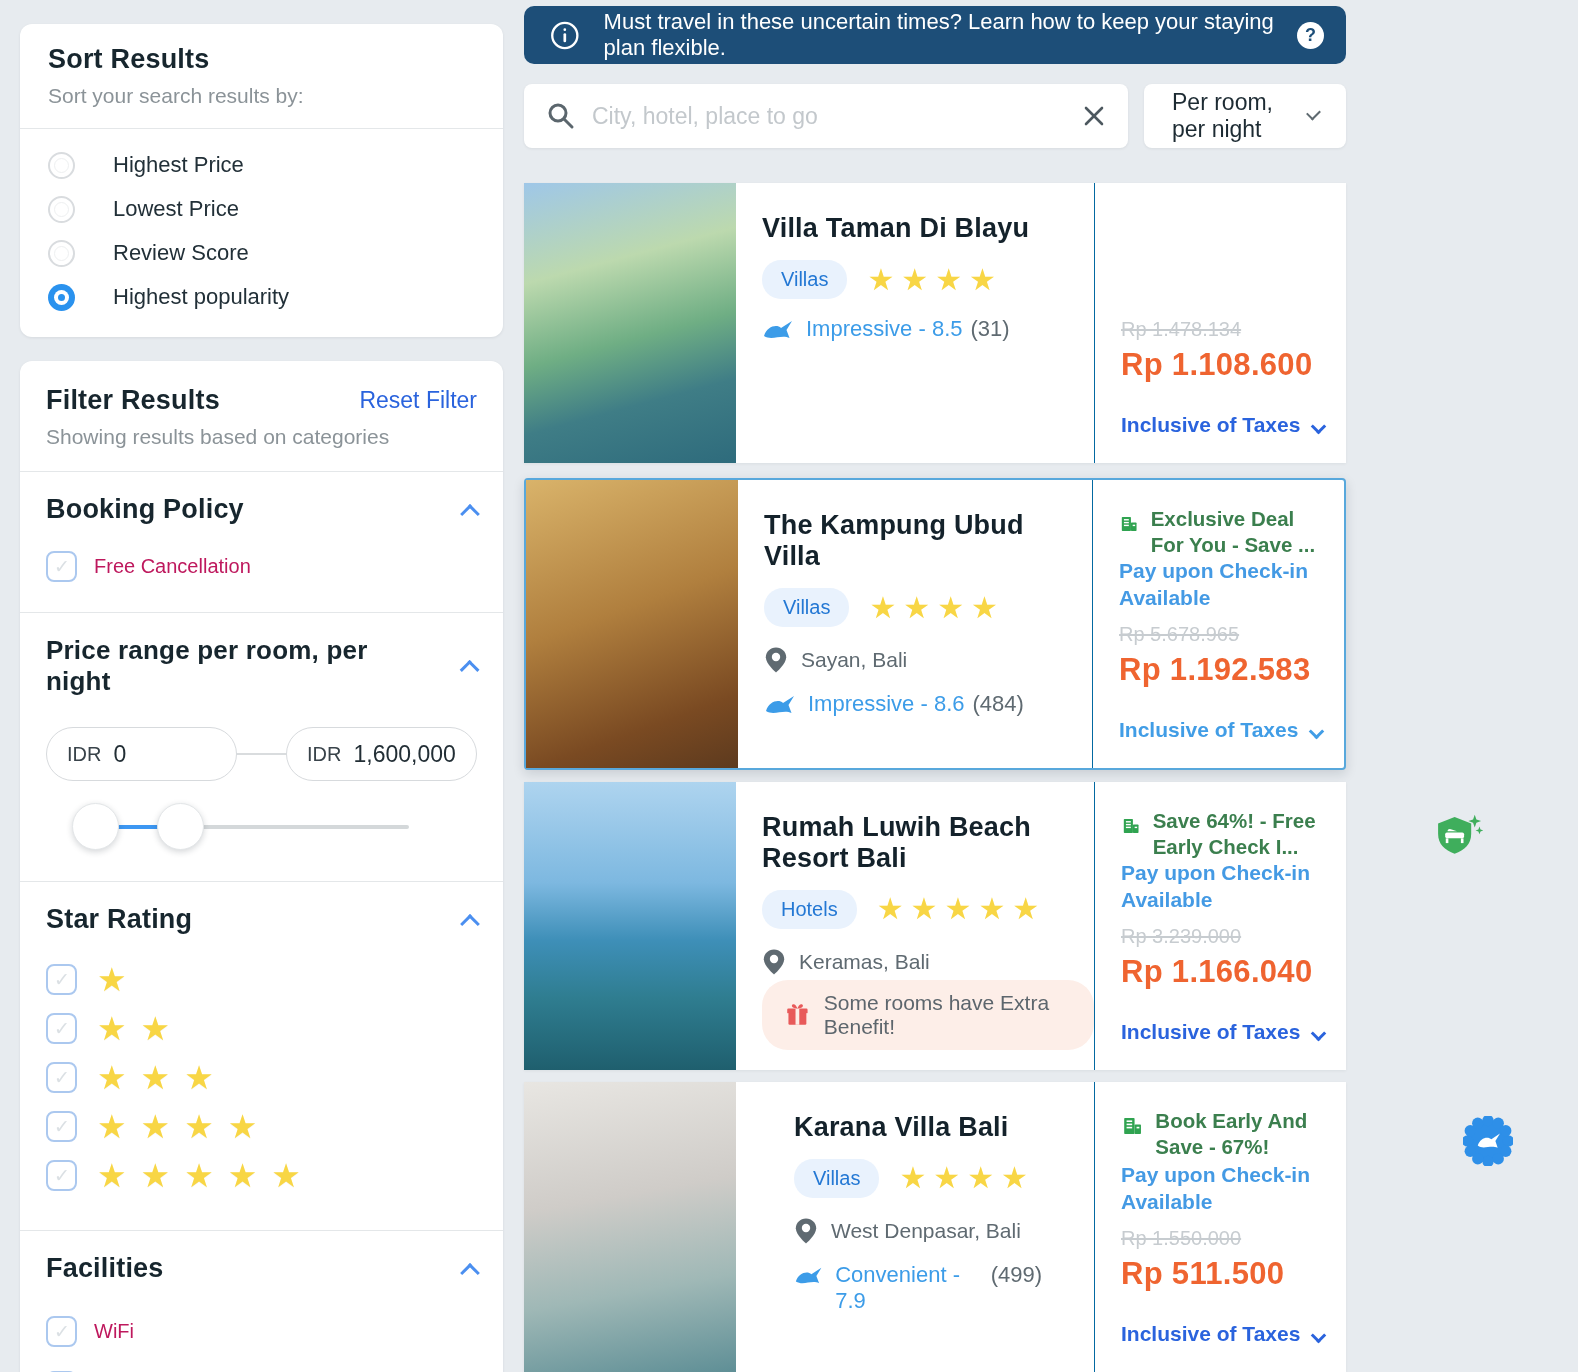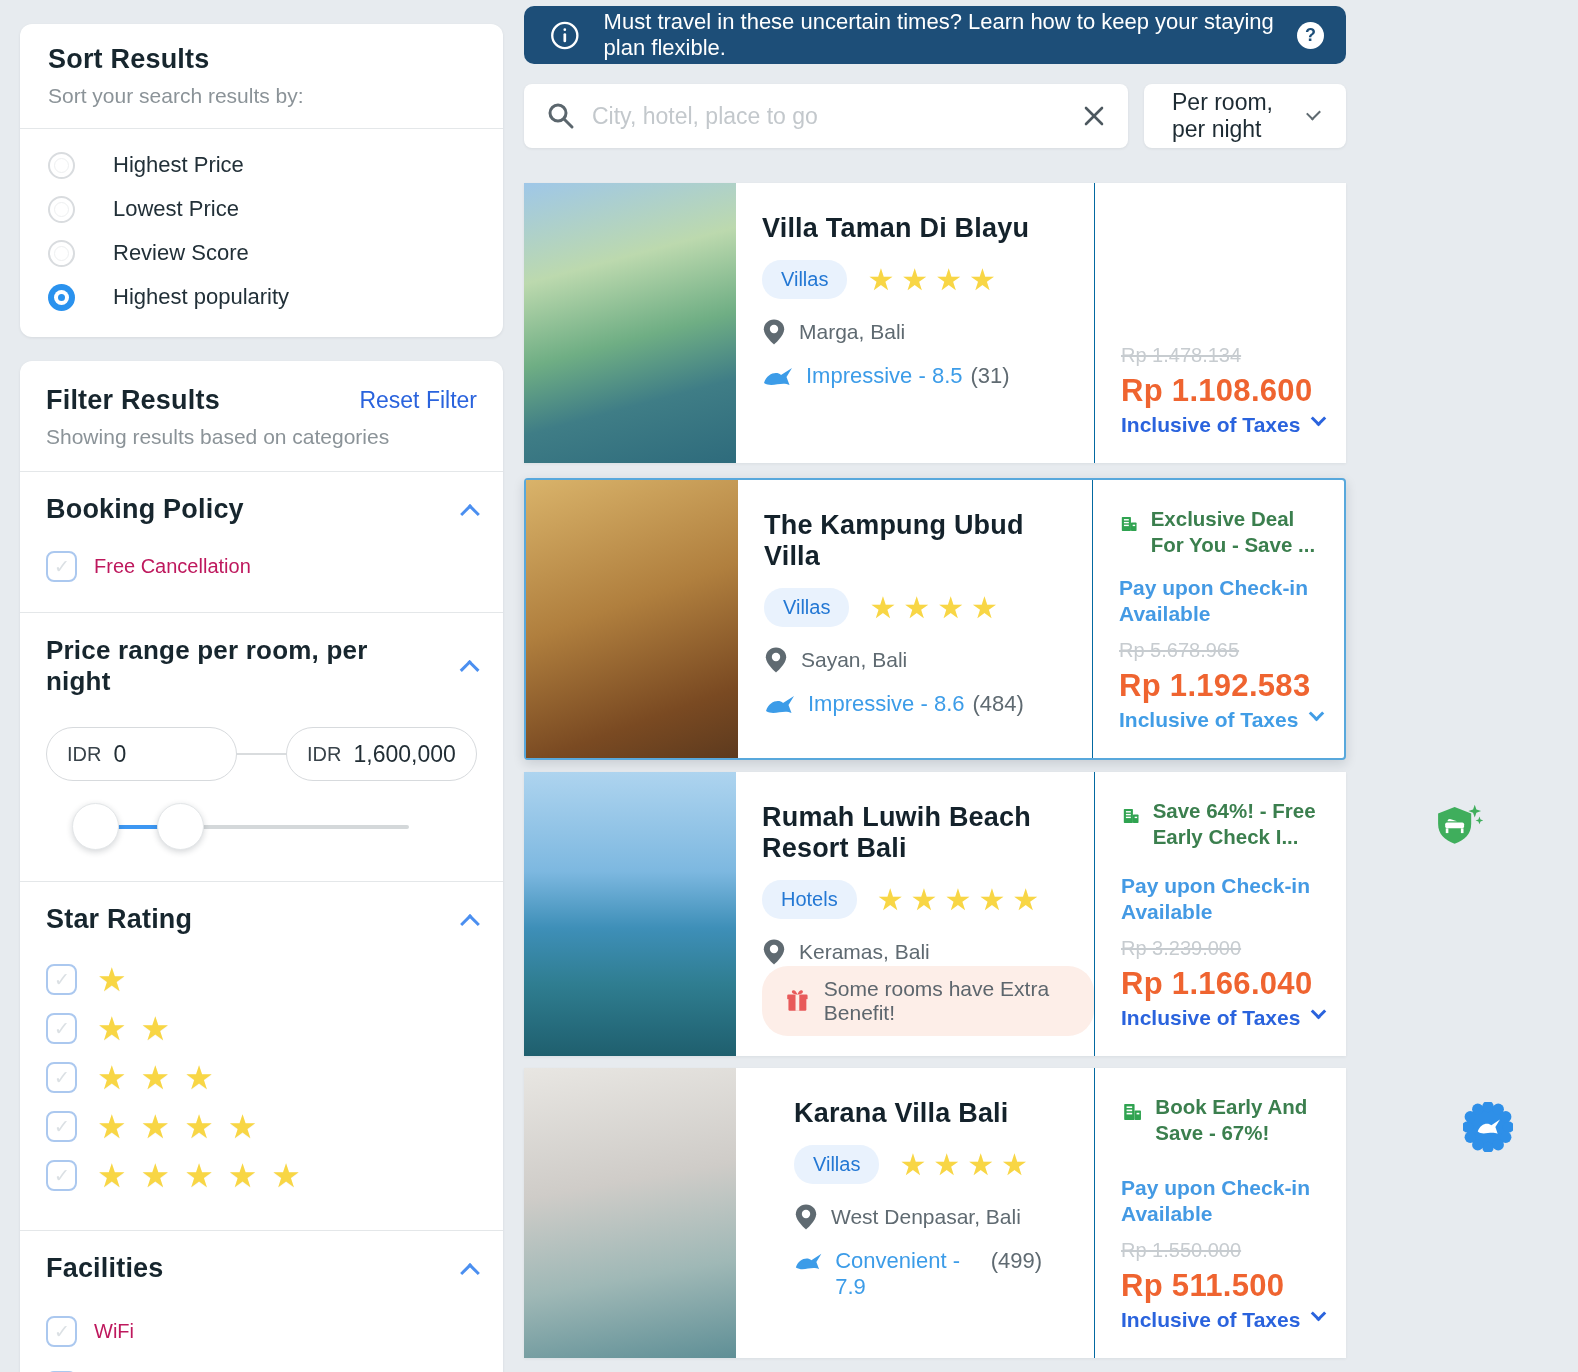--- a/index.html
+++ b/index.html
@@ -103,21 +103,21 @@
   .benefit-text{font-size:21px;color:#5d666d;}
 
   .price-col{width:252px;flex:none;border-left:1px solid #0369a1;padding:26px 22px 26px 26px;
              display:flex;flex-direction:column;}
   .deal-row{display:flex;gap:12px;align-items:flex-start;}
   .deal-text{font-size:20.5px;font-weight:600;color:var(--deal_green);line-height:1.28;}
   .bottom-stack{margin-top:auto;}
   .pay-note{font-size:21px;font-weight:700;color:var(--pay_blue);line-height:1.25;margin-bottom:12px;}
   .old-price{font-size:20px;color:var(--muted_gray);text-decoration:line-through;}
   .price{font-size:31px;font-weight:700;color:var(--price_orange);margin-top:6px;letter-spacing:.3px;}
-  .taxes{display:flex;align-items:flex-start;justify-content:space-between;margin-top:4px;}
+  .taxes{display:flex;align-items:flex-end;justify-content:space-between;margin-top:30px;}
   .taxes-label{font-size:21px;font-weight:700;color:var(--link_blue);cursor:pointer;}
   .tax-chev{display:inline-block;width:11px;height:11px;border-right:3px solid #2a63dd;border-bottom:3px solid #2a63dd;
             transform:rotate(45deg);margin-bottom:5px;cursor:pointer;}
 </style>
 </head>
 <body>
 
 <aside class="sidebar">
 
   <section class="scard">
@@ -266,27 +266,20 @@
     </div>
   </div>
 
   <article class="card first">
     <div class="photo pic1"></div>
     <div class="card-body">
       <h3 class="hotel-name">Villa Taman Di Blayu</h3>
       <div class="type-row">
         <span class="type-pill">Villas</span>
         <span class="stars">★★★★</span>
-      </div>
-      <div class="loc-row">
-        <svg width="24" height="28" viewBox="0 0 24 28">
-          <path d="M12 1.5 C6.2 1.5 1.8 6 1.8 11.3 C1.8 18 12 26.5 12 26.5 C12 26.5 22.2 18 22.2 11.3 C22.2 6 17.8 1.5 12 1.5 Z" fill="#5f6a71"></path>
-          <circle cx="12" cy="11" r="4.2" fill="#ffffff"></circle>
-        </svg>
-        <span>Marga, Bali</span>
       </div>
       <div class="rev-row">
         <svg width="32" height="28" viewBox="0 0 32 28">
           <path d="M2 20 C5 10 15 8 19 12 L30 5 L24.5 14 L27.5 22 C19.5 18 10 25 2 20 Z" fill="#3c9ce8"></path>
         </svg>
         <span class="rev-blue">Impressive - 8.5</span>
         <span class="rev-count">(31)</span>
       </div>
     </div>
     <div class="price-col">

